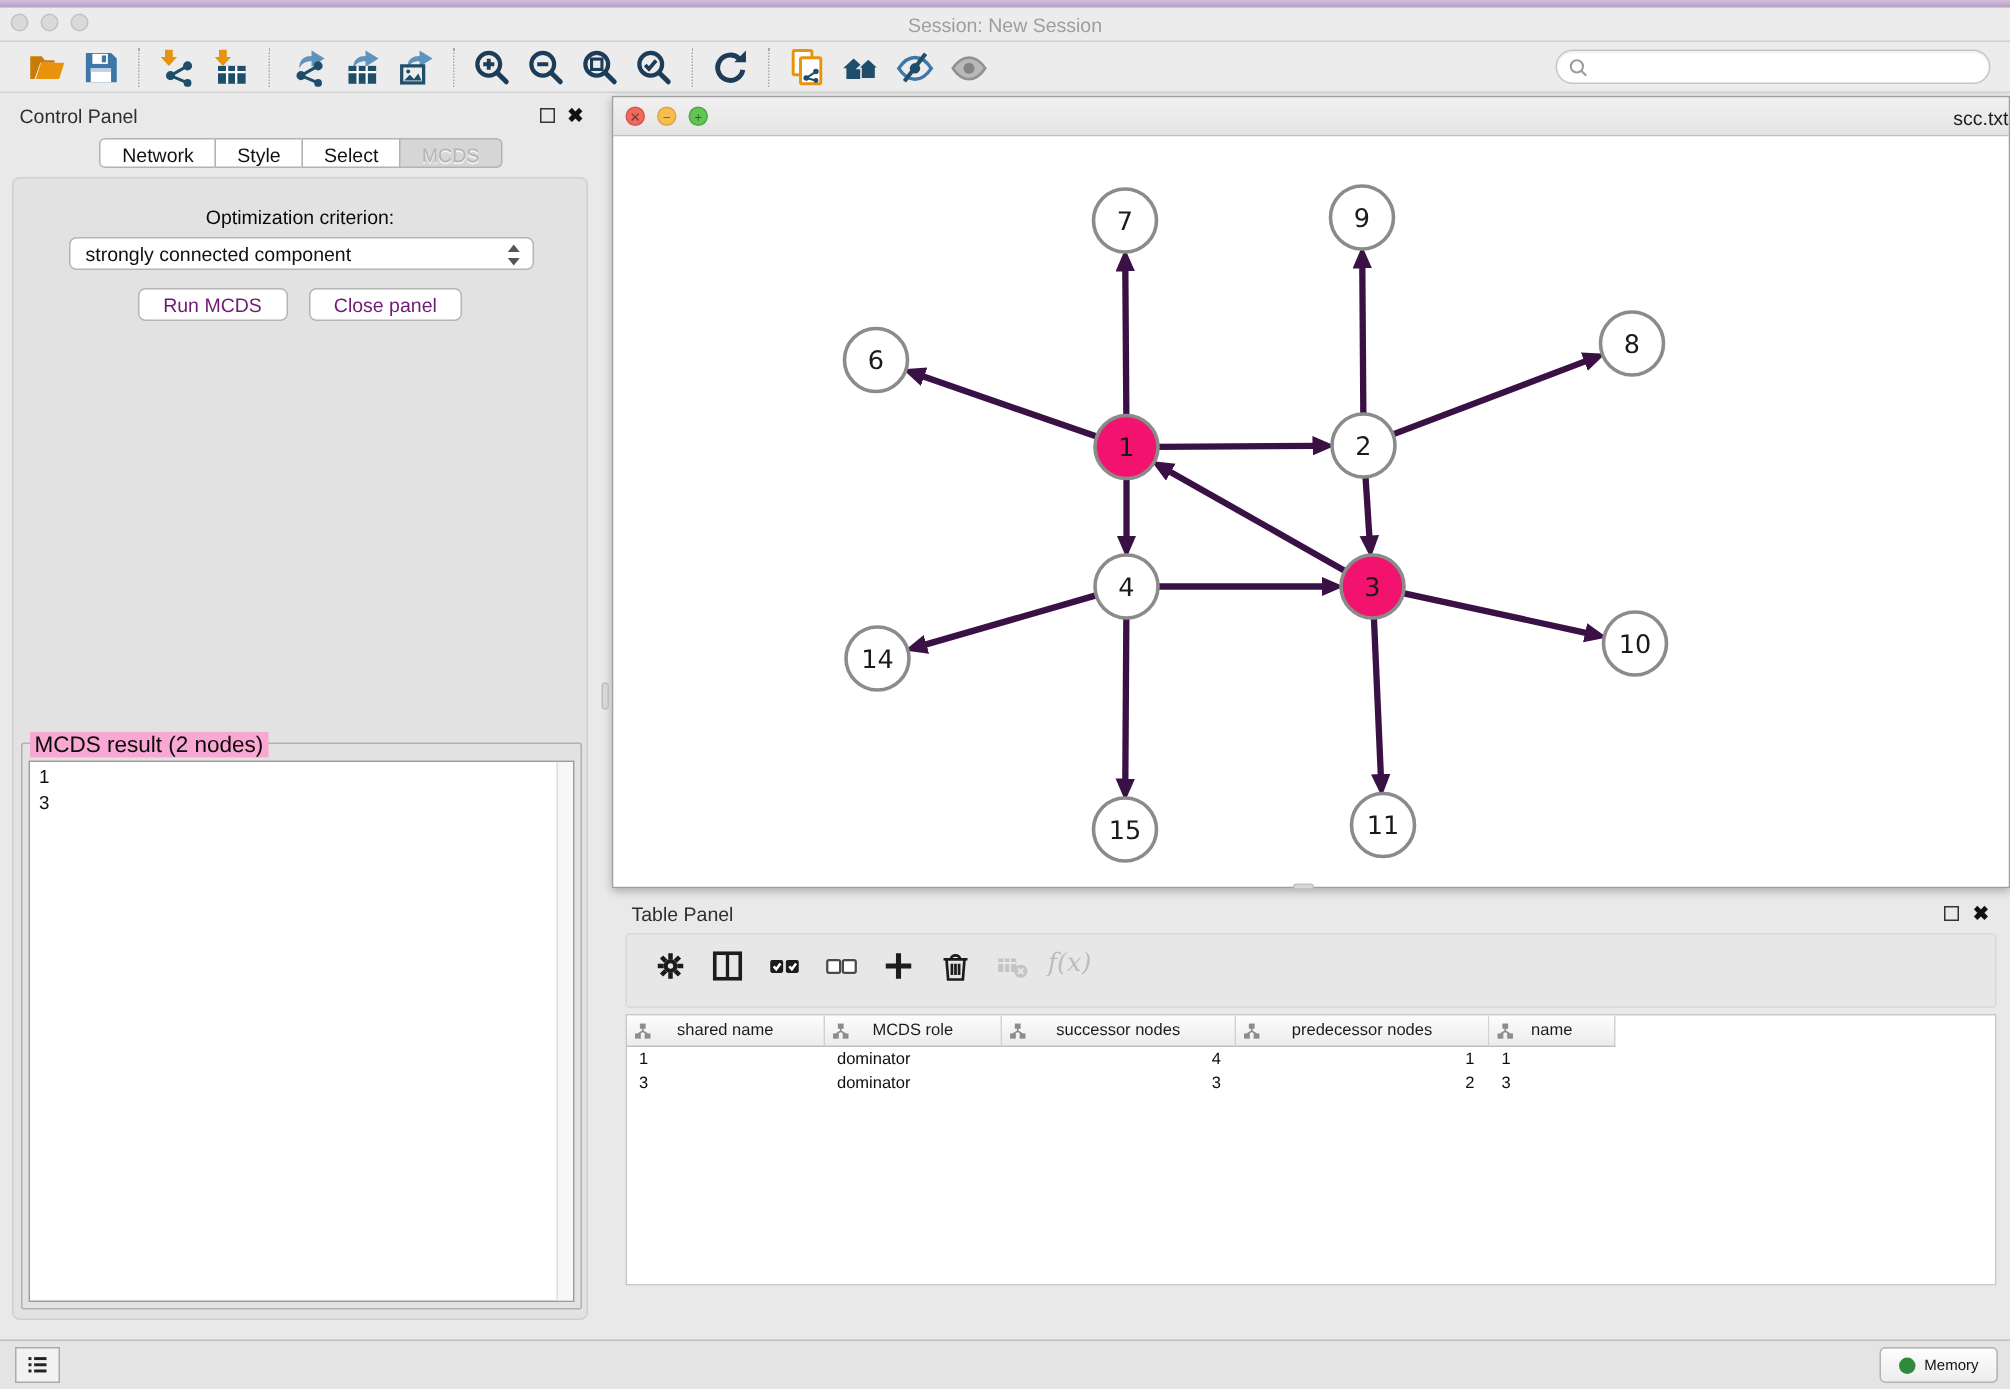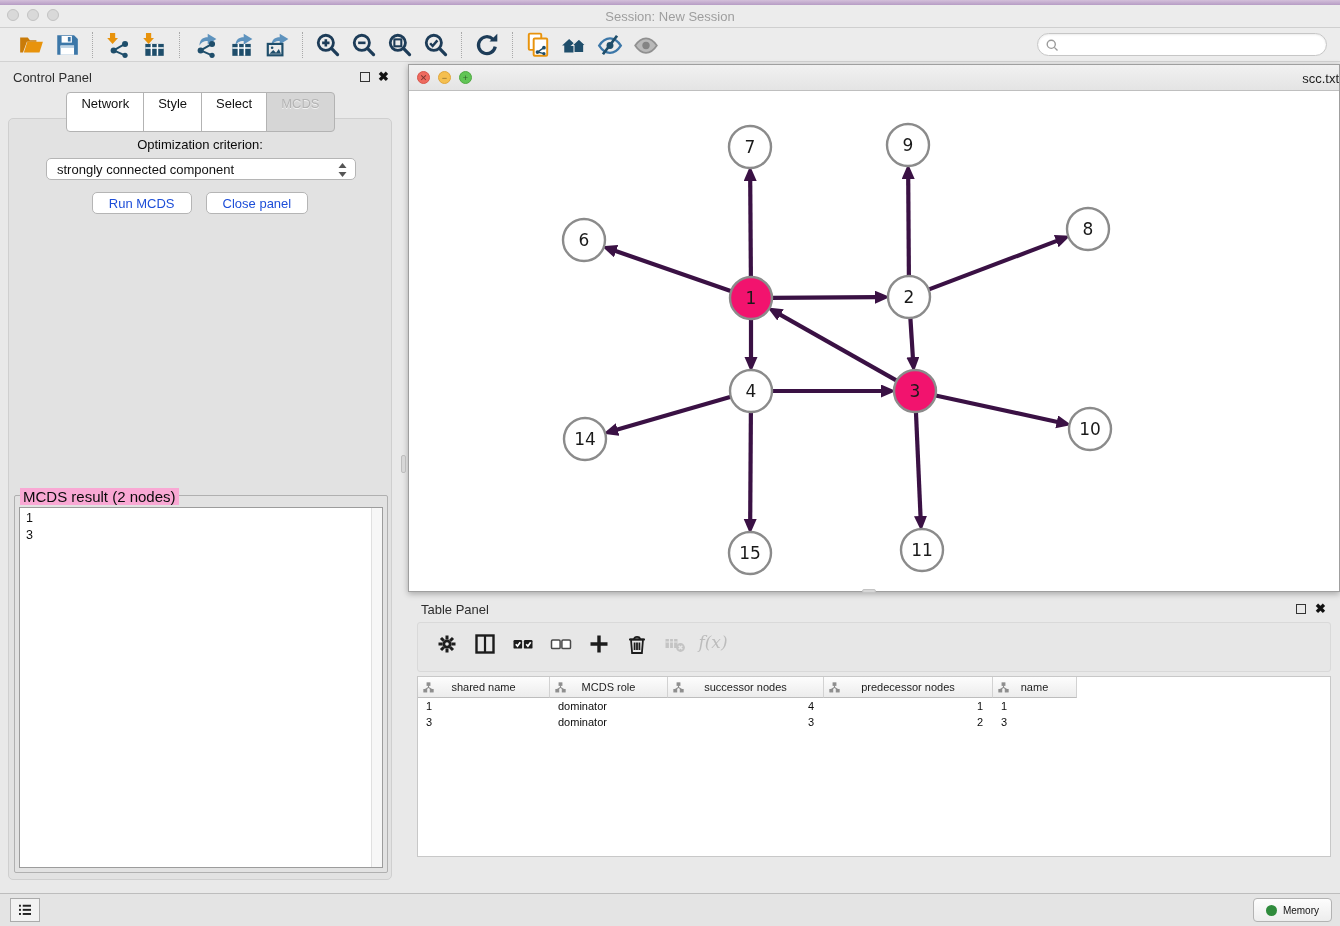--- a/index.html
+++ b/index.html
@@ -35,34 +35,34 @@
     border:none; outline:none; font-size:13px; background:transparent; }
   
   #control-panel { position:absolute; left:0; top:64px; width:402px; height:822px; }
   .panel-header { position:relative; height:28px; }
   .panel-title { position:absolute; left:13px; top:6px; font-size:13px; color:#2e2e2e; }
   .float-icon { position:absolute; width:10px; height:10px; border:1.6px solid #333; top:8px; }
   .close-icon { position:absolute; top:5px; font-size:13px; font-weight:bold; color:#111; }
   #control-panel .float-icon { right:32px; } #control-panel .close-icon { right:13px; }
   .seg-tabs { display:flex; justify-content:center; position:relative; z-index:2; }
   .seg { border:1px solid #b3b3b3; background:#fff; color:#111; font-size:13px;
-    padding:3px 14px 20px; margin-left:-1px; cursor:default; white-space:nowrap; }
+    padding:3px 14px 0; margin-left:-1px; cursor:default; white-space:nowrap; }
   .seg:first-child { border-radius:4px 0 0 4px; }
   .seg:last-child { border-radius:0 4px 4px 0; }
   .seg.active { background:#d6d6d6; color:#b4b4b4; text-shadow:0 1px 0 #f2f2f2; }
   #cp-content { position:absolute; left:8px; top:54px; width:384px; height:762px;
     background:#e2e2e2; border:1px solid #cfcfcf; border-radius:5px; }
   #opt-label { text-align:center; margin-top:18px; font-size:13px; color:#0a0a0a; }
   #criterion-select { position:absolute; left:37px; top:39px; width:310px; height:22px;
     background:#fff; border:1px solid #b5b5b5; border-radius:5px; font-size:13px;
     display:flex; align-items:center; padding-left:10px; color:#111; }
   #criterion-select .chevrons { position:absolute; right:7px; top:3px; }
   .btn-row { position:absolute; left:0; top:73px; width:100%; display:flex; justify-content:center; gap:14px; }
   .aq-btn { background:#fff; border:1px solid #b5b5b5; border-radius:5px; height:22px;
-    font-size:13px; color:#1d4ed8; padding:0 16px; font-family:"Liberation Sans",sans-serif; }
+    font-size:13px; color:#701a75; padding:0 16px; font-family:"Liberation Sans",sans-serif; }
   #mcds-fieldset { position:absolute; left:5px; top:376px; width:374px; height:378px;
     border:1px solid #b0b0b0; border-radius:2px; }
   #mcds-legend { position:absolute; left:5px; top:-8px; background:#f9a8d4; padding:0 3px;
     font-size:15px; color:#0a0a0a; }
   #mcds-text { position:absolute; left:4px; top:11px; right:4px; bottom:4px;
     background:#fff; border:1px solid #9c9c9c; overflow:hidden; }
   #mcds-text pre { font-family:"Liberation Sans",sans-serif; font-size:12.5px; color:#111;
     padding:2px 6px; line-height:17px; }
   #mcds-scroll { position:absolute; right:0; top:0; bottom:0; width:11px;
     background:#f7f7f7; border-left:1px solid #e0e0e0; }

